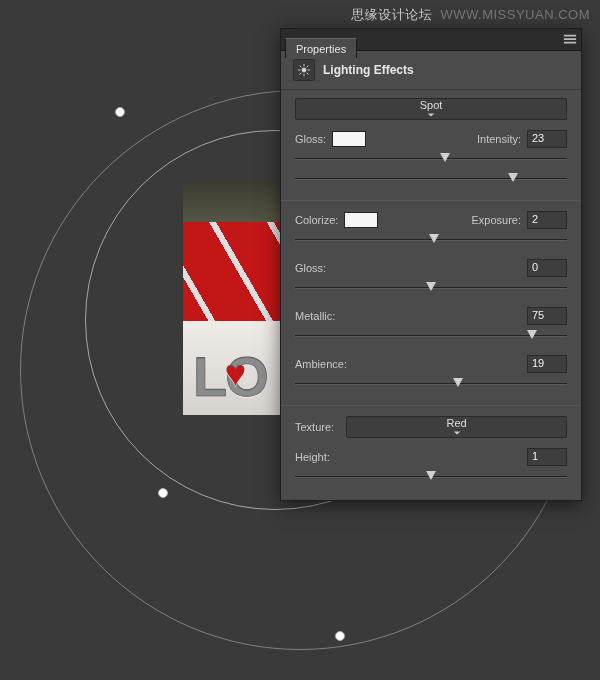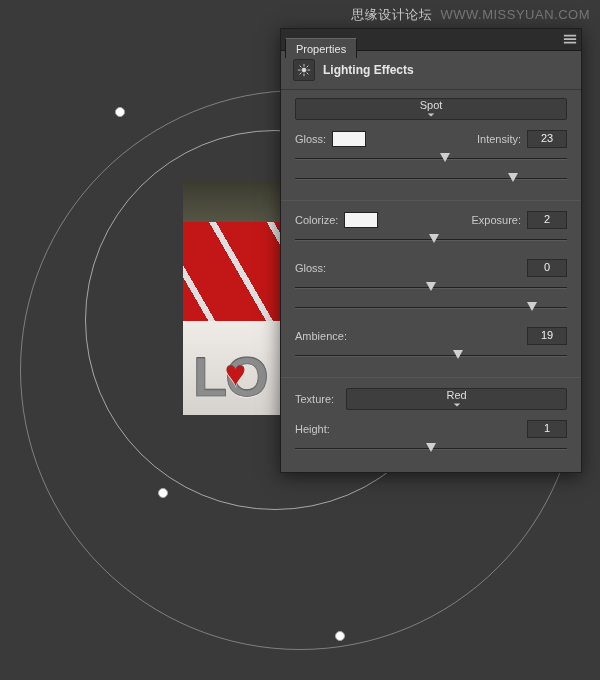--- a/index.html
+++ b/index.html
@@ -44,21 +44,21 @@
   .title-row .title { font-weight:600; color:#e6e6e6; font-size:12px;}
   .content { padding: 8px 14px 14px; }
   .select {
     background:#3e3e3e; border:1px solid #2a2a2a; color:#ddd; height:22px; width:100%;
     display:flex; align-items:center; justify-content:space-between; padding:0 8px; border-radius:2px;flex-direction:column;
   }
   .select svg{width:10px;height:10px;}
   .row { display:flex; align-items:center; gap:6px; margin-top:10px;}
   .row .lbl { color:#c8c8c8; }
   .swatch { width:34px; height:16px; background:#f5f5f5; border:1px solid #222;}
-  .val-box { width:40px; height:18px; background:#3e3e3e; border:1px solid #2a2a2a; color:#eee; text-align:center; padding:1px 4px; font-size:11px;}
+  .val-box { width:40px; height:18px; background:#3e3e3e; border:1px solid #2a2a2a; color:#eee; text-align:left; padding:1px 4px; font-size:11px;}
   .slider { position:relative; height:18px; margin-top:2px;}
   .track { position:absolute; left:0; right:0; top:8px; height:2px; background:#2c2c2c; border-top:1px solid #222; border-bottom:1px solid #5a5a5a;}
   .thumb { position:absolute; top:3px; width:0; height:0; border-left:5px solid transparent; border-right:5px solid transparent; border-top:9px solid #d0d0d0; transform:translateX(-5px);}
   .hr { height:1px; background:#383838; border-bottom:1px solid #565656; margin:12px -14px 4px;}
   .sp { flex:1 1 auto; }
   .texture-row .select{ flex:1;}
 </style>
 </head>
 <body>
 
@@ -148,20 +148,25 @@
       <div class="row">
         <span class="lbl">Gloss:</span>
         <span class="sp"></span>
         <div class="val-box">0</div>
       </div>
       <div class="slider">
         <div class="track"></div>
           <div class="thumb" style="left: 50%;"></div>
       </div>
 
+      <div class="row">
+        <span class="lbl">Metallic:</span>
+        <span class="sp"></span>
+        <div class="val-box">75</div>
+      </div>
       <div class="slider">
         <div class="track"></div>
           <div class="thumb" style="left: 87%;"></div>
       </div>
 
       <div class="row">
         <span class="lbl">Ambience:</span>
         <span class="sp"></span>
         <div class="val-box">19</div>
       </div>

